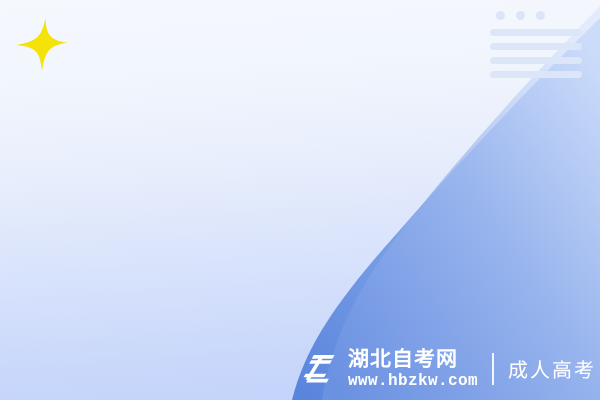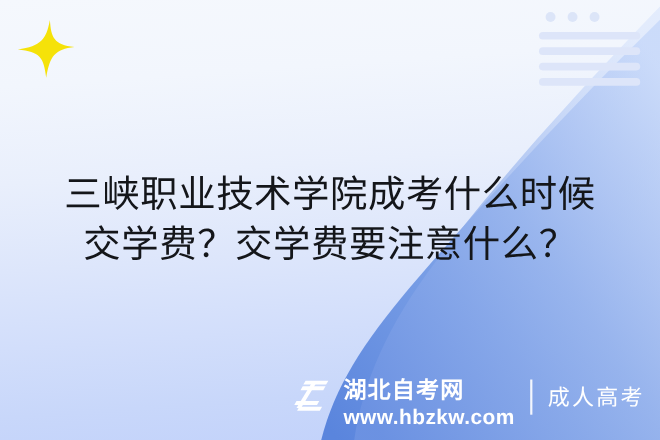--- a/index.html
+++ b/index.html
@@ -94,23 +94,24 @@
     line-height: 46px;
     letter-spacing: 0.5px;
     color: #14161a;
     font-weight: 400;
     white-space: nowrap;
   }
 
   
   .brand {
     position: absolute;
-    right: 14px;
+    right: 4px;
     bottom: 11px;
     display: flex;
+    align-items: center;
     gap: 12px;
   }
   .brand-mark {
     width: 34px;
     height: 30px;
     flex: 0 0 auto;
   }
   .brand-mark svg { display: block; width: 100%; height: 100%; }
   .brand-text {
     display: flex;
@@ -119,27 +120,27 @@
     line-height: 1;
   }
   .brand-name {
     font-size: 21px;
     font-weight: 700;
     color: #ffffff;
     letter-spacing: 1px;
     white-space: nowrap;
   }
   .brand-url {
-    font-size: 19px;
+    font-size: 16px;
     font-weight: 700;
     color: #ffffff;
     letter-spacing: 0.4px;
     margin-top: 4px;
     white-space: nowrap;
-    font-family: Liberation Sans, sans-serif;
+    font-family: Liberation Mono, monospace;
   }
   .brand-divider {
     width: 2px;
     height: 32px;
     background: #ffffff;
     opacity: 0.9;
     margin: 0 2px;
   }
   .brand-tag {
     font-size: 20px;
@@ -185,24 +186,20 @@
       <span class="doc-dot"></span>
       <span class="doc-dot"></span>
       <span class="doc-dot"></span>
     </div>
     <div class="doc-bar"></div>
     <div class="doc-bar"></div>
     <div class="doc-bar"></div>
     <div class="doc-bar"></div>
   </div>
 
-  <div class="headline">
-    <span class="headline-line">三峡职业技术学院成考什么时候</span>
-    <span class="headline-line">交学费？交学费要注意什么？</span>
-  </div>
 
   <div class="brand">
     <div class="brand-mark">
       <svg viewBox="0 0 64 58" xmlns="http://www.w3.org/2000/svg" aria-hidden="true">
         <g fill="#ffffff">
           <polygon points="22,2 62,2 58,9 18,9"></polygon>
           <polygon points="17,12 57,12 53,19 13,19"></polygon>
           <polygon points="34,4 42,4 14,50 6,50"></polygon>
           <polygon points="6,38 46,38 42,45 2,45"></polygon>
           <polygon points="11,48 51,48 47,55 7,55"></polygon>

